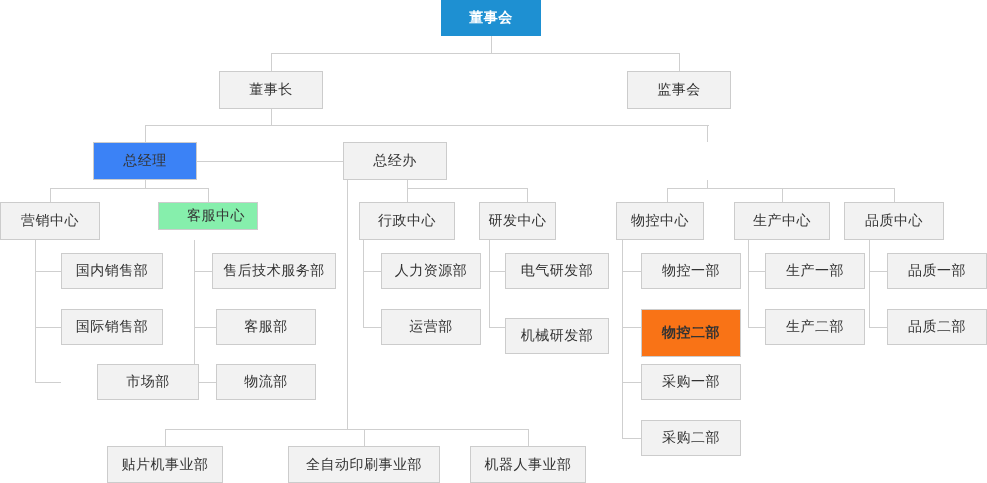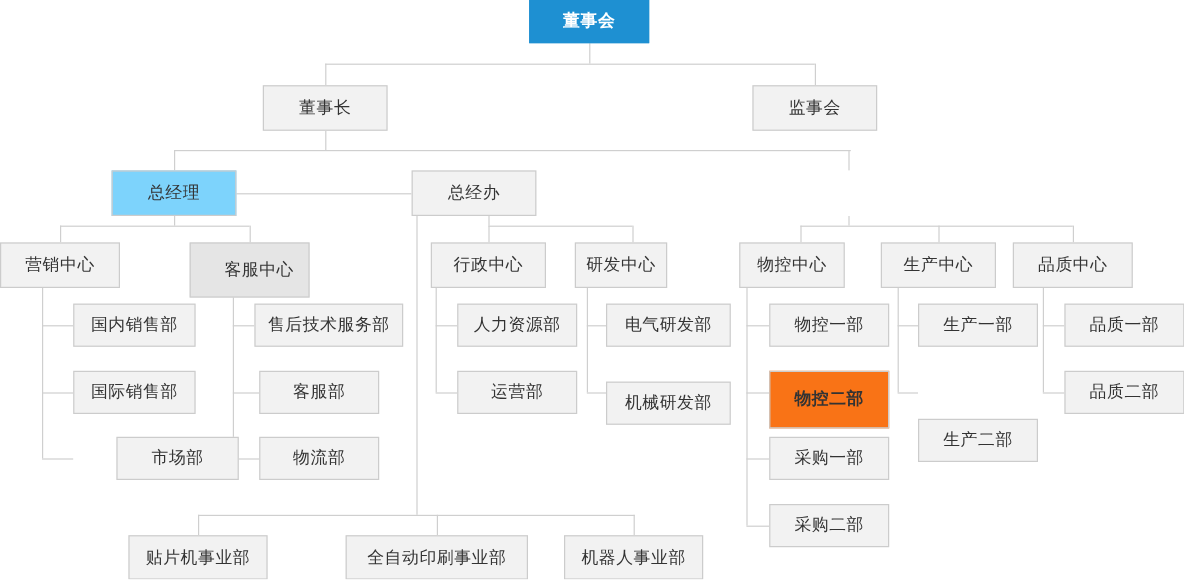--- a/index.html
+++ b/index.html
@@ -95,43 +95,43 @@
     <div class="line h" style="left: 869px; top: 271px; width: 18px; background: rgb(207, 207, 207);"></div>
     <div class="line h" style="left: 869px; top: 327px; width: 18px; background: rgb(207, 207, 207);"></div>
     <div class="line v" style="left: 347px; top: 180px; height: 249px; background: rgb(207, 207, 207);"></div>
     <div class="line h" style="left: 165px; top: 429px; width: 364px; background: rgb(207, 207, 207);"></div>
     <div class="line v" style="left: 165px; top: 429px; height: 17px; background: rgb(207, 207, 207);"></div>
     <div class="line v" style="left: 364px; top: 429px; height: 17px; background: rgb(207, 207, 207);"></div>
     <div class="line v" style="left: 528px; top: 429px; height: 17px; background: rgb(207, 207, 207);"></div>
     <div class="node root" style="left: 441px; top: 0px; width: 100px; height: 36px; background: rgb(30, 144, 210); border-color: rgb(30, 144, 210); color: rgb(255, 255, 255);">董事会</div>
     <div class="node" style="left: 219px; top: 71px; width: 104px; height: 38px; background: rgb(242, 242, 242); border-color: rgb(204, 204, 204); color: rgb(51, 51, 51);">董事长</div>
     <div class="node" style="left: 627px; top: 71px; width: 104px; height: 38px; background: rgb(242, 242, 242); border-color: rgb(204, 204, 204); color: rgb(51, 51, 51);">监事会</div>
-    <div class="node" style="left: 93px; top: 142px; width: 104px; height: 38px; background: #7dd3fc; border-color: rgb(204, 204, 204); color: rgb(51, 51, 51);">总经理</div>
+    <div class="node" style="left: 93px; top: 142px; width: 104px; height: 38px; background: #3b82f6; border-color: rgb(204, 204, 204); color: rgb(51, 51, 51);">总经理</div>
     <div class="node" style="left: 343px; top: 142px; width: 104px; height: 38px; background: rgb(242, 242, 242); border-color: rgb(204, 204, 204); color: rgb(51, 51, 51);">总经办</div>
     <div class="node" style="left: 0px; top: 202px; width: 100px; height: 38px; background: rgb(242, 242, 242); border-color: rgb(204, 204, 204); color: rgb(51, 51, 51);">营销中心</div>
-    <div class="node" style="left: 158px; top: 202px; width: 100px; height: 46px; background: #e5e5e5; border-color: rgb(204, 204, 204); color: rgb(51, 51, 51); padding-left: 16px;">客服中心</div>
+    <div class="node" style="left: 158px; top: 202px; width: 100px; height: 28px; background: #86efac; border-color: rgb(204, 204, 204); color: rgb(51, 51, 51); padding-left: 16px;">客服中心</div>
     <div class="node" style="left: 359px; top: 202px; width: 96px; height: 38px; background: rgb(242, 242, 242); border-color: rgb(204, 204, 204); color: rgb(51, 51, 51);">行政中心</div>
     <div class="node" style="left: 479px; top: 202px; width: 77px; height: 38px; background: rgb(242, 242, 242); border-color: rgb(204, 204, 204); color: rgb(51, 51, 51); text-align: right;">研发中心</div>
     <div class="node" style="left: 616px; top: 202px; width: 88px; height: 38px; background: rgb(242, 242, 242); border-color: rgb(204, 204, 204); color: rgb(51, 51, 51);">物控中心</div>
     <div class="node" style="left: 734px; top: 202px; width: 96px; height: 38px; background: rgb(242, 242, 242); border-color: rgb(204, 204, 204); color: rgb(51, 51, 51);">生产中心</div>
     <div class="node" style="left: 844px; top: 202px; width: 100px; height: 38px; background: rgb(242, 242, 242); border-color: rgb(204, 204, 204); color: rgb(51, 51, 51);">品质中心</div>
     <div class="node" style="left: 61px; top: 253px; width: 102px; height: 36px; background: rgb(242, 242, 242); border-color: rgb(204, 204, 204); color: rgb(51, 51, 51);">国内销售部</div>
     <div class="node" style="left: 61px; top: 309px; width: 102px; height: 36px; background: rgb(242, 242, 242); border-color: rgb(204, 204, 204); color: rgb(51, 51, 51);">国际销售部</div>
     <div class="node" style="left: 61px; top: 364px; width: 102px; height: 36px; background: rgb(242, 242, 242); border-color: rgb(204, 204, 204); color: rgb(51, 51, 51); margin-left: 36px;">市场部</div>
     <div class="node" style="left: 212px; top: 253px; width: 124px; height: 36px; background: rgb(242, 242, 242); border-color: rgb(204, 204, 204); color: rgb(51, 51, 51);">售后技术服务部</div>
     <div class="node" style="left: 216px; top: 309px; width: 100px; height: 36px; background: rgb(242, 242, 242); border-color: rgb(204, 204, 204); color: rgb(51, 51, 51);">客服部</div>
     <div class="node" style="left: 216px; top: 364px; width: 100px; height: 36px; background: rgb(242, 242, 242); border-color: rgb(204, 204, 204); color: rgb(51, 51, 51);">物流部</div>
     <div class="node" style="left: 381px; top: 253px; width: 100px; height: 36px; background: rgb(242, 242, 242); border-color: rgb(204, 204, 204); color: rgb(51, 51, 51);">人力资源部</div>
     <div class="node" style="left: 381px; top: 309px; width: 100px; height: 36px; background: rgb(242, 242, 242); border-color: rgb(204, 204, 204); color: rgb(51, 51, 51);">运营部</div>
     <div class="node" style="left: 505px; top: 253px; width: 104px; height: 36px; background: rgb(242, 242, 242); border-color: rgb(204, 204, 204); color: rgb(51, 51, 51);">电气研发部</div>
     <div class="node" style="left: 505px; top: 318px; width: 104px; height: 36px; background: rgb(242, 242, 242); border-color: rgb(204, 204, 204); color: rgb(51, 51, 51);">机械研发部</div>
     <div class="node" style="left: 641px; top: 253px; width: 100px; height: 36px; background: rgb(242, 242, 242); border-color: rgb(204, 204, 204); color: rgb(51, 51, 51);">物控一部</div>
     <div class="node" style="left: 641px; top: 309px; width: 100px; height: 48px; background: #f97316; border-color: rgb(204, 204, 204); color: rgb(51, 51, 51); font-weight: bold;">物控二部</div>
     <div class="node" style="left: 641px; top: 364px; width: 100px; height: 36px; background: rgb(242, 242, 242); border-color: rgb(204, 204, 204); color: rgb(51, 51, 51);">采购一部</div>
     <div class="node" style="left: 641px; top: 420px; width: 100px; height: 36px; background: rgb(242, 242, 242); border-color: rgb(204, 204, 204); color: rgb(51, 51, 51);">采购二部</div>
     <div class="node" style="left: 765px; top: 253px; width: 100px; height: 36px; background: rgb(242, 242, 242); border-color: rgb(204, 204, 204); color: rgb(51, 51, 51);">生产一部</div>
-    <div class="node" style="left: 765px; top: 309px; width: 100px; height: 36px; background: rgb(242, 242, 242); border-color: rgb(204, 204, 204); color: rgb(51, 51, 51); margin-top: 40px;">生产二部</div>
+    <div class="node" style="left: 765px; top: 309px; width: 100px; height: 36px; background: rgb(242, 242, 242); border-color: rgb(204, 204, 204); color: rgb(51, 51, 51);">生产二部</div>
     <div class="node" style="left: 887px; top: 253px; width: 100px; height: 36px; background: rgb(242, 242, 242); border-color: rgb(204, 204, 204); color: rgb(51, 51, 51);">品质一部</div>
     <div class="node" style="left: 887px; top: 309px; width: 100px; height: 36px; background: rgb(242, 242, 242); border-color: rgb(204, 204, 204); color: rgb(51, 51, 51);">品质二部</div>
     <div class="node" style="left: 107px; top: 446px; width: 116px; height: 37px; background: rgb(242, 242, 242); border-color: rgb(204, 204, 204); color: rgb(51, 51, 51);">贴片机事业部</div>
     <div class="node" style="left: 288px; top: 446px; width: 152px; height: 37px; background: rgb(242, 242, 242); border-color: rgb(204, 204, 204); color: rgb(51, 51, 51);">全自动印刷事业部</div>
     <div class="node" style="left: 470px; top: 446px; width: 116px; height: 37px; background: rgb(242, 242, 242); border-color: rgb(204, 204, 204); color: rgb(51, 51, 51);">机器人事业部</div>
   </div>
 
 </body></html>

